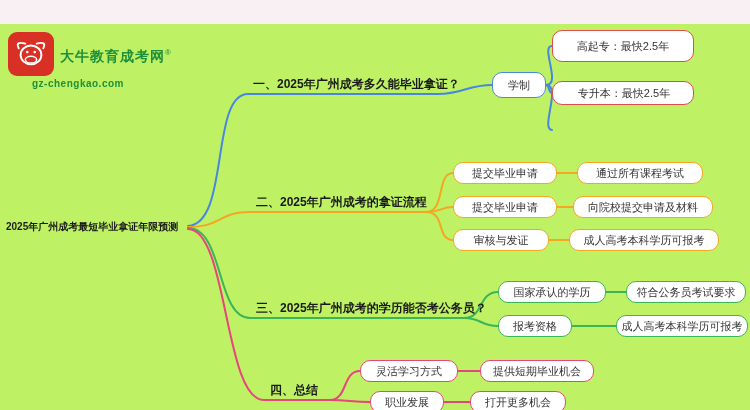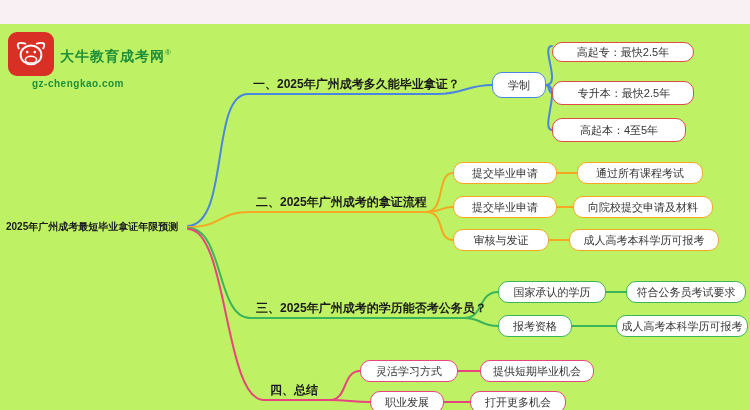--- a/index.html
+++ b/index.html
@@ -104,23 +104,22 @@
       </div>
       <div class="name"><span>大牛教育成考网</span><span class="tm">®</span></div>
     </div>
     <div class="domain">gz-chengkao.com</div>
   </div>
 
   <div class="root">2025年广州成考最短毕业拿证年限预测</div>
 
   <div class="label" style="left:253px;top:52px;">一、2025年广州成考多久能毕业拿证？</div>
   <div class="node b-blue" style="left:492px;top:48px;height:26px;width:54px;">学制</div>
-  <div class="node b-red" style="left:552px;top:18px;width:142px;height:20px;">高起专：最快2.5年</div>
+  <div class="node b-red" style="left:552px;top:6px;width:142px;height:32px;">高起专：最快2.5年</div>
   <div class="node b-red" style="left:552px;top:57px;width:142px;height:24px;padding-left:8px;">专升本：最快2.5年</div>
-  <div class="node b-red" style="left:552px;top:94px;width:134px;height:24px;">高起本：4至5年</div>
 
   <div class="label" style="left:256px;top:170px;">二、2025年广州成考的拿证流程</div>
   <div class="node b-orange" style="left:453px;top:138px;width:104px;">提交毕业申请</div>
   <div class="node b-orange" style="left:577px;top:138px;width:126px;">通过所有课程考试</div>
   <div class="node b-orange" style="left:453px;top:172px;width:104px;">提交毕业申请</div>
   <div class="node b-orange" style="left:573px;top:172px;width:140px;">向院校提交申请及材料</div>
   <div class="node b-orange" style="left:453px;top:205px;width:96px;">审核与发证</div>
   <div class="node b-orange" style="left:569px;top:205px;width:150px;">成人高考本科学历可报考</div>
 
   <div class="label" style="left:256px;top:276px;">三、2025年广州成考的学历能否考公务员？</div>

